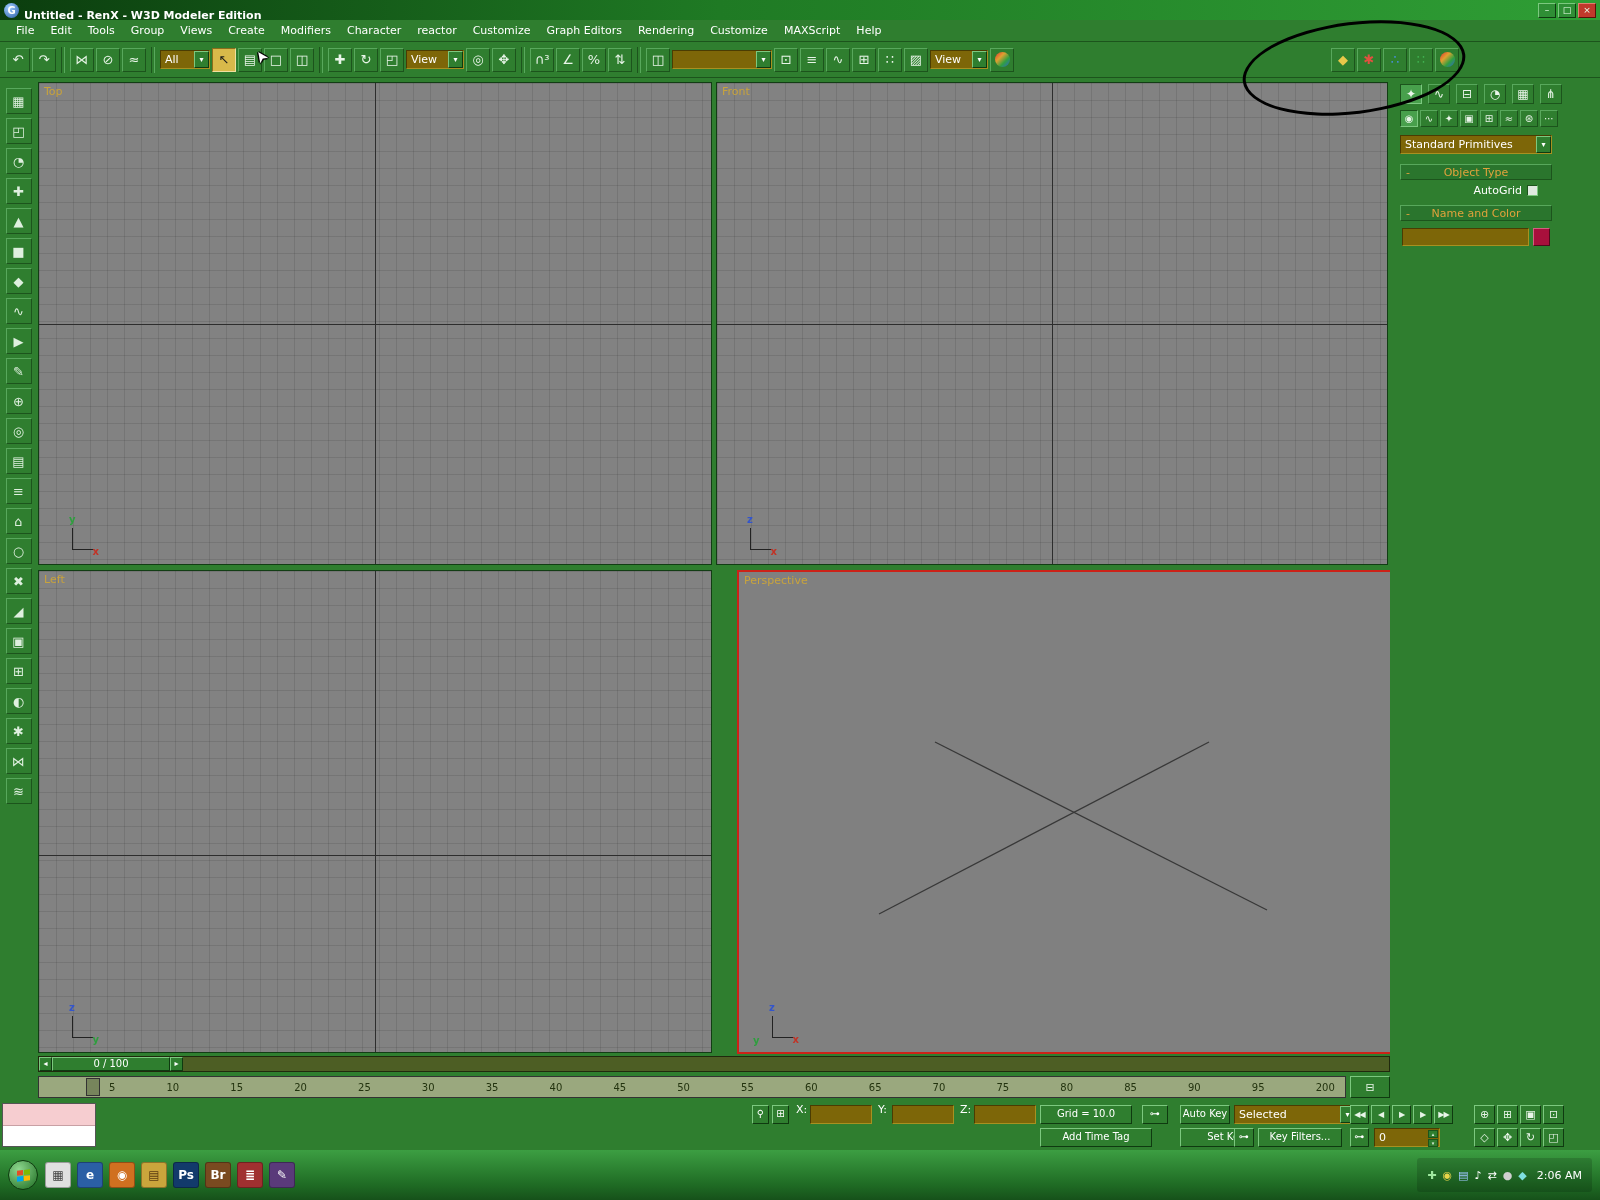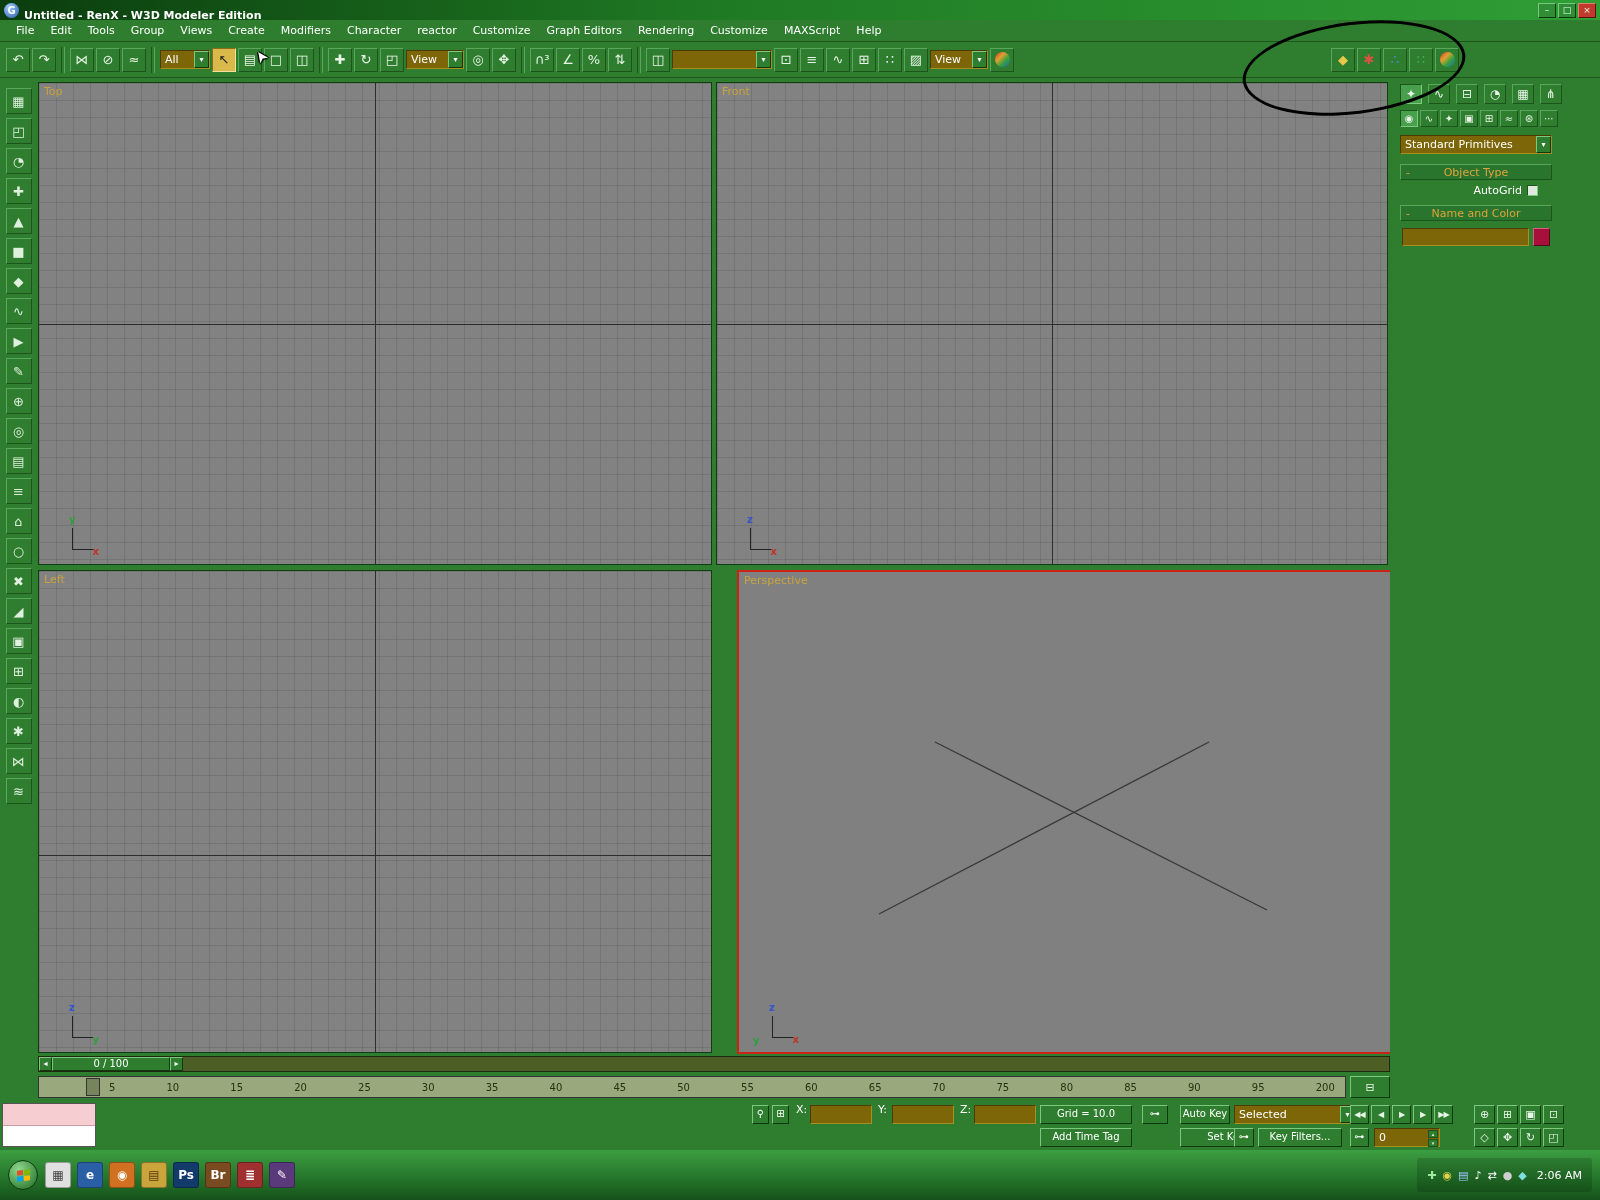--- a/index.html
+++ b/index.html
@@ -602,21 +602,21 @@
         <span class="pb">▶▶</span>
       </span>
     <span class="sb navrow" style="left:1474px;top:5px;">
 
     <span class="nav">⊕</span>
         <span class="nav">⊞</span>
         <span class="nav">▣</span>
         <span class="nav">⊡</span>
       </span>
 
-    <span class="sb gbtn" style="left:1040px;top:28px;width:92px;">Add Time Tag</span>
+    <span class="sb gbtn" style="left:1040px;top:28px;width:112px;">Add Time Tag</span>
     <span class="sb gbtn" style="left:1180px;top:28px;width:66px;text-align:right;">Set Key</span>
     <span class="sb gbtn" style="left:1234px;top:28px;width:20px;">⊶</span>
     <span class="sb gbtn" style="left:1258px;top:28px;width:84px;">Key Filters...</span>
     <span class="sb gbtn" style="left:1350px;top:28px;width:19px;">⊶</span>
     <span class="sb olivefield" style="left:1374px;top:28px;width:66px;">
       <span>0</span>
       <span class="spincol">
         <span class="spin">▴</span>
         <span class="spin">▾</span>
       </span>

